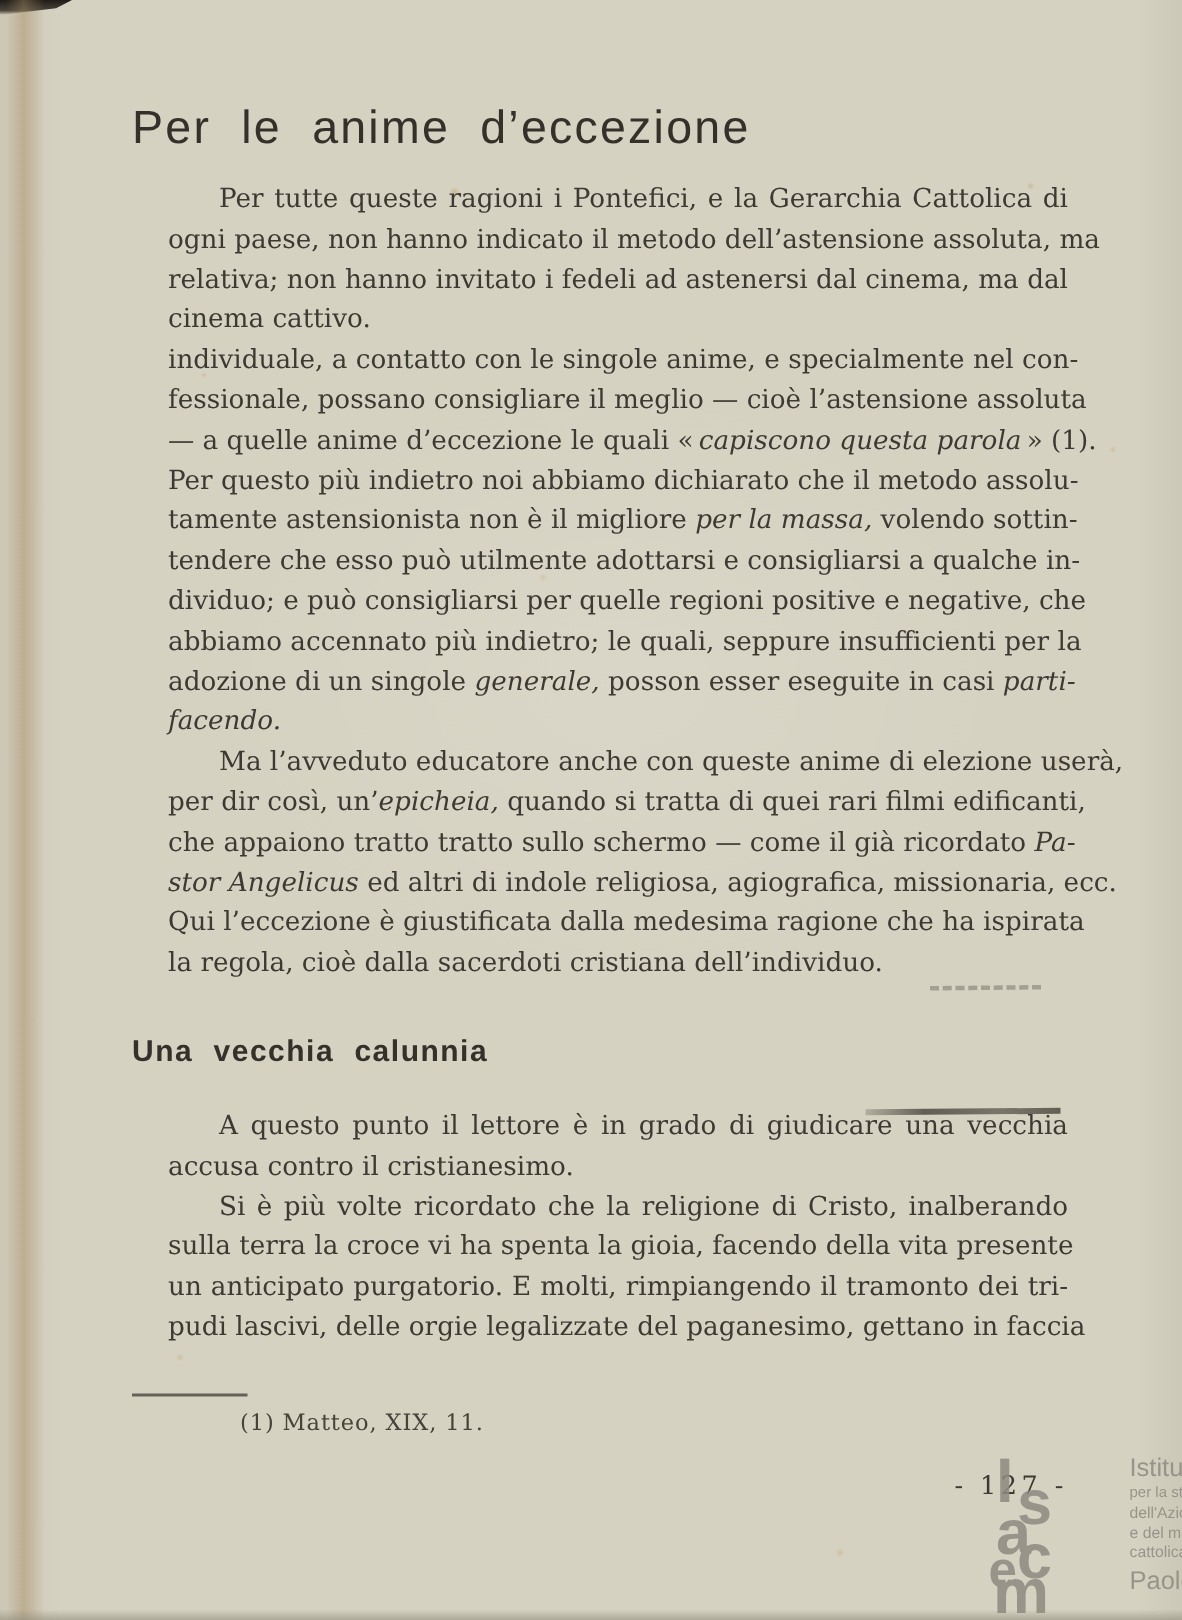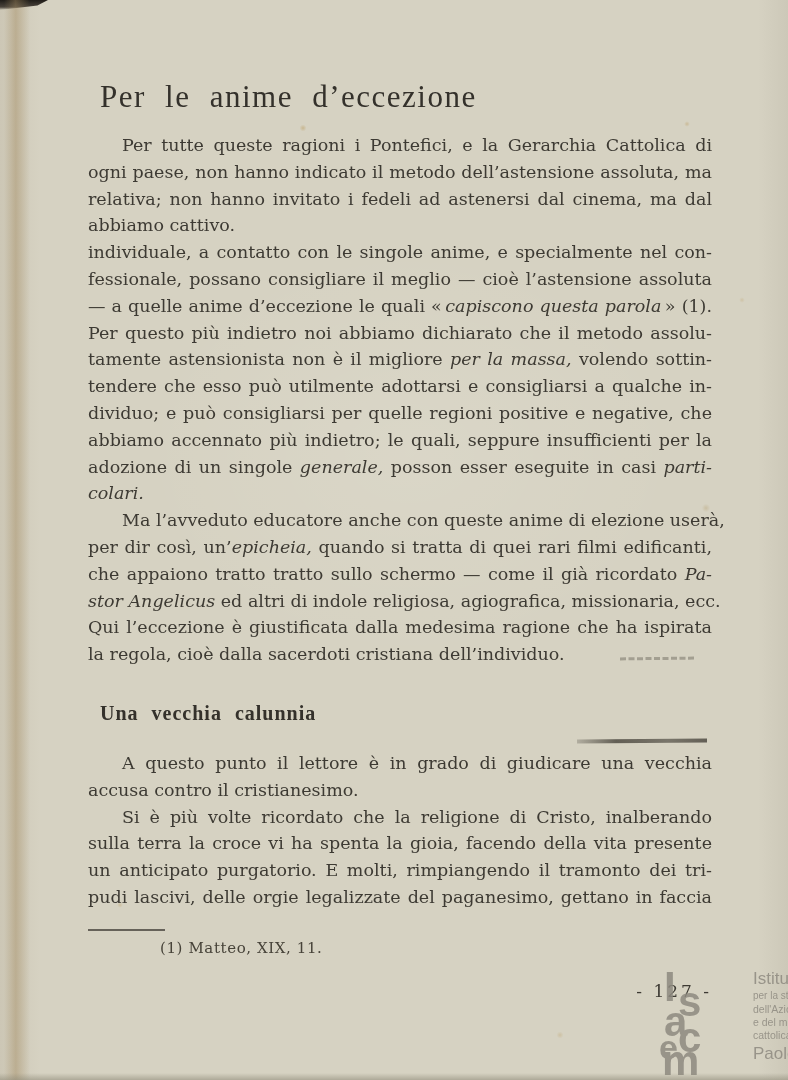--- a/index.html
+++ b/index.html
@@ -28,27 +28,27 @@
   }
   .crease{
     position:absolute;left:4px;top:0;width:26px;height:1080px;
     background:linear-gradient(90deg, rgba(168,146,106,0) 0%, rgba(162,138,96,.45) 45%, rgba(168,146,106,0) 100%);
   }
   .bottom-edge{
     position:absolute;left:0;bottom:0;width:788px;height:7px;
     background:linear-gradient(180deg, rgba(150,146,130,0) 0%, rgba(140,136,118,.55) 100%);
   }
   .content{position:absolute;left:88px;top:64px;width:624px;}
-  h1,h2{margin:12px;color:#34312b;font-family:Liberation Serif, serif;}
+  h1,h2{margin:0;color:#34312b;font-family:Liberation Sans, sans-serif;}
   h1{font-size:31px;font-weight:400;line-height:42px;letter-spacing:1.5px;word-spacing:10px;}
   h2{font-size:20px;font-weight:700;line-height:42px;letter-spacing:1px;word-spacing:7px;margin-top:24px;}
   .body-text{margin-top:14px;font-size:17.5px;}
   .sec2{margin-top:16px;}
   .para{margin:0;}
-  .tline{height:26.8px;line-height:26.8px;text-align:justify;text-align-last:justify;white-space:nowrap;}
+  .tline{height:26.8px;line-height:26.8px;text-align:justify;text-align-last:justify;white-space:nowrap;margin-left:24px;}
   .tline.first{text-indent:34px;}
   .tline.end{text-align-last:left;white-space:normal;}
   .it{font-style:italic;}
   .smudge1{
     position:absolute;left:620px;top:657px;width:74px;height:0;
     border-top:3px dashed rgba(88,83,72,.40);transform:rotate(-.6deg);
   }
   .smudge2{
     position:absolute;left:577px;top:739px;width:130px;height:4px;
     background:linear-gradient(90deg, rgba(70,66,58,.25) 0%, rgba(60,56,48,.75) 30%, rgba(60,56,48,.6) 70%, rgba(70,66,58,.8) 100%);
@@ -82,33 +82,33 @@
   <div class="binding-corner"></div>
   <div class="crease"></div>
 
   <div class="content">
     <h1>Per le anime d’eccezione</h1>
     <div class="body-text">
         <div class="para">
           <div class="tline first"><span>Per tutte queste ragioni i Pontefici, e la Gerarchia Cattolica di</span></div>
           <div class="tline"><span>ogni paese, non hanno indicato il metodo dell’astensione assoluta, ma</span></div>
           <div class="tline"><span>relativa; non hanno invitato i fedeli ad astenersi dal cinema, ma dal</span></div>
-          <div class="tline end"><span>abbiamo cattivo.</span></div>
+          <div class="tline end"><span>cinema cattivo.</span></div>
         </div>
         <div class="para">
           <div class="tline"><span>individuale, a contatto con le singole anime, e specialmente nel con-</span></div>
           <div class="tline"><span>fessionale, possano consigliare il meglio — cioè l’astensione assoluta</span></div>
           <div class="tline"><span>— a quelle anime d’eccezione le quali « </span><span class="it">capiscono questa parola</span><span> » (1).</span></div>
           <div class="tline"><span>Per questo più indietro noi abbiamo dichiarato che il metodo assolu-</span></div>
           <div class="tline"><span>tamente astensionista non è il migliore </span><span class="it">per la massa,</span><span> volendo sottin-</span></div>
           <div class="tline"><span>tendere che esso può utilmente adottarsi e consigliarsi a qualche in-</span></div>
           <div class="tline"><span>dividuo; e può consigliarsi per quelle regioni positive e negative, che</span></div>
           <div class="tline"><span>abbiamo accennato più indietro; le quali, seppure insufficienti per la</span></div>
           <div class="tline"><span>adozione di un singole </span><span class="it">generale,</span><span> posson esser eseguite in casi </span><span class="it">parti-</span></div>
-          <div class="tline end"><span class="it">colari.</span></div>
+          <div class="tline end"><span class="it">facendo.</span></div>
         </div>
         <div class="para">
           <div class="tline first"><span>Ma l’avveduto educatore anche con queste anime di elezione userà,</span></div>
           <div class="tline"><span>per dir così, un’</span><span class="it">epicheia,</span><span> quando si tratta di quei rari filmi edificanti,</span></div>
           <div class="tline"><span>che appaiono tratto tratto sullo schermo — come il già ricordato </span><span class="it">Pa-</span></div>
           <div class="tline"><span class="it">stor Angelicus</span><span> ed altri di indole religiosa, agiografica, missionaria, ecc.</span></div>
           <div class="tline"><span>Qui l’eccezione è giustificata dalla medesima ragione che ha ispirata</span></div>
           <div class="tline end"><span>la regola, cioè dalla sacerdoti cristiana dell’individuo.</span></div>
         </div>
       </div>

